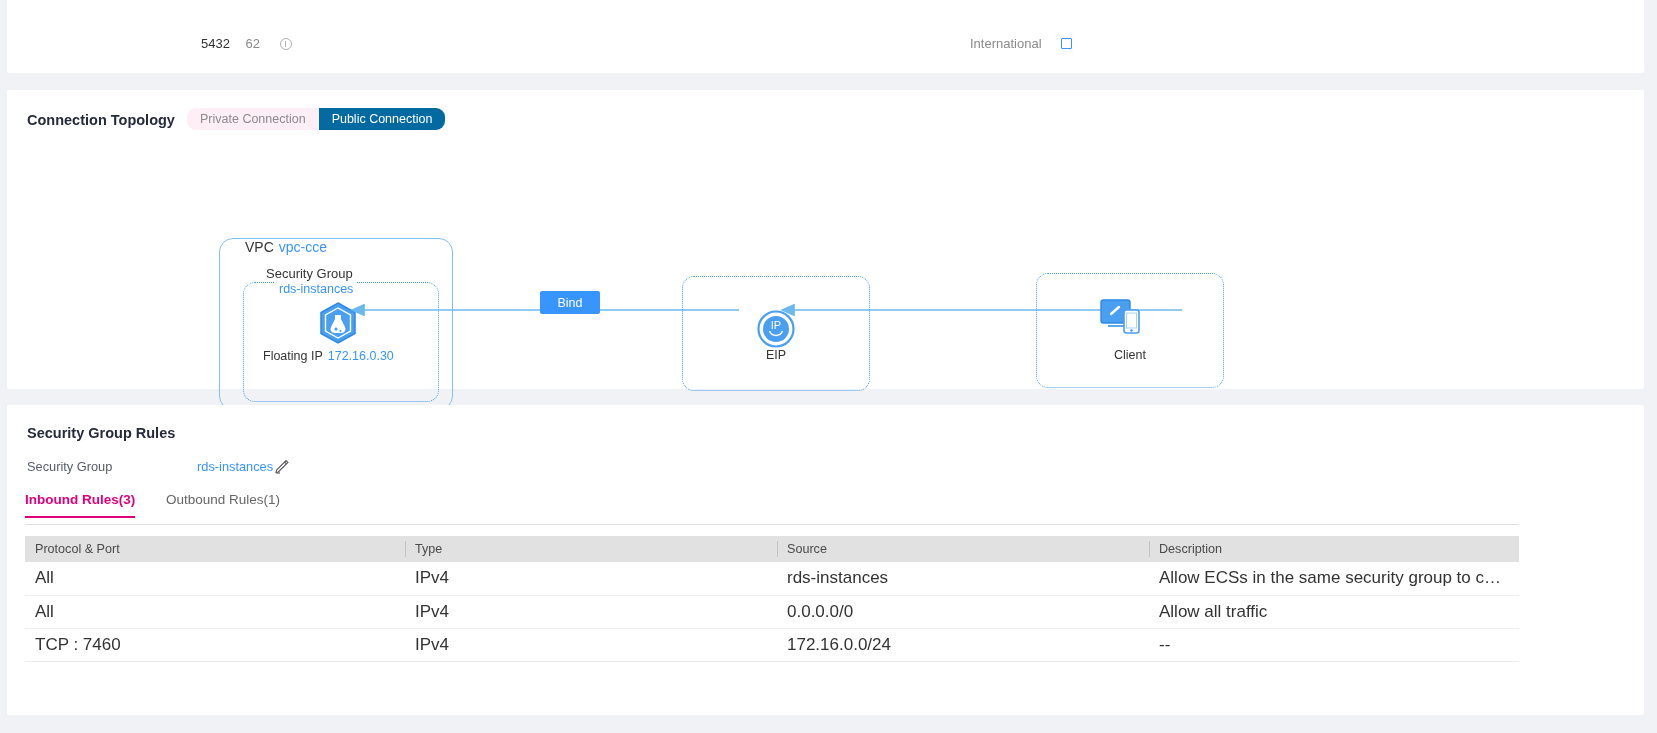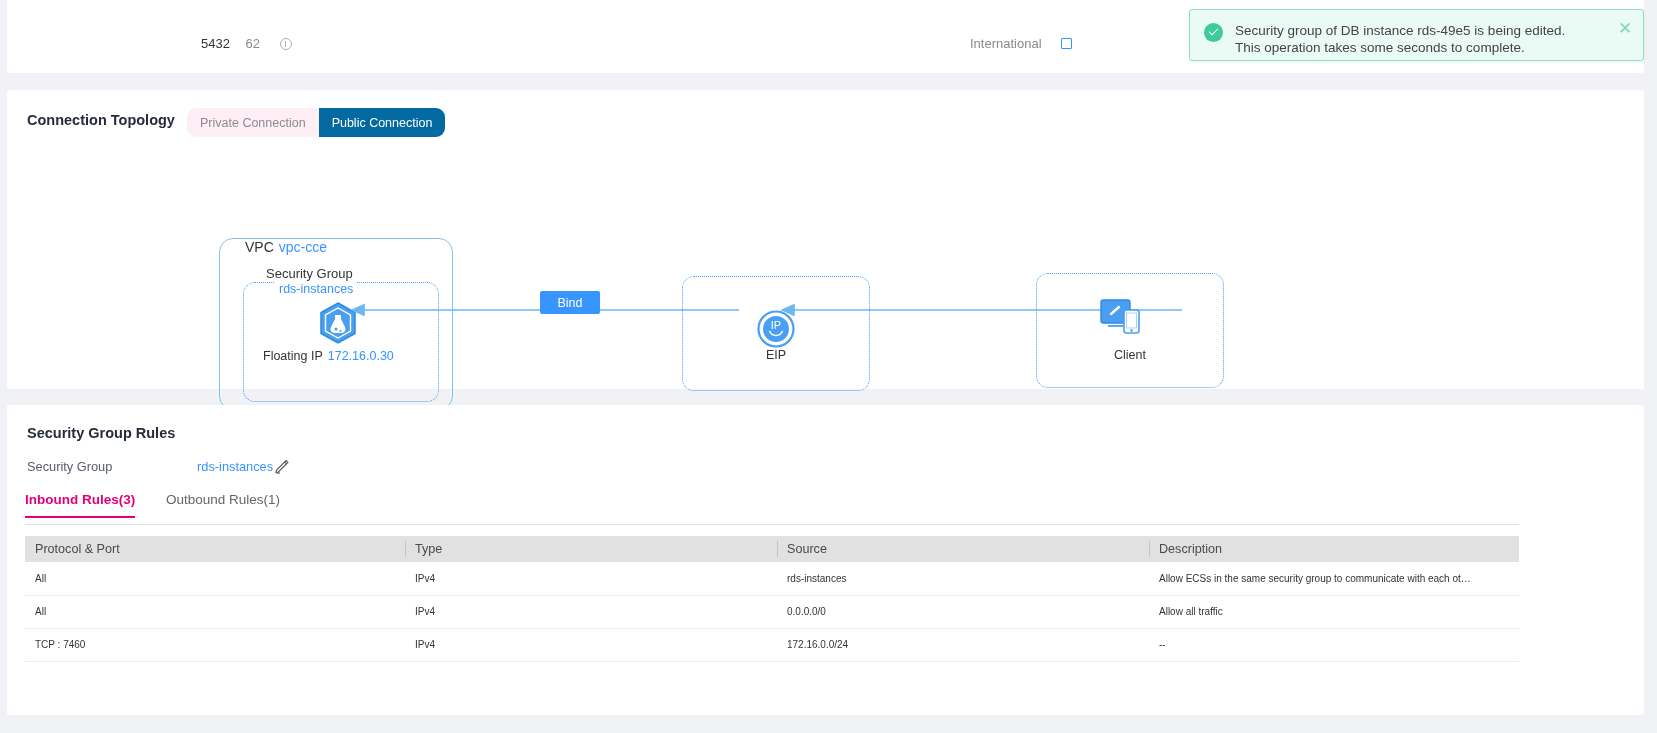--- a/index.html
+++ b/index.html
@@ -61,21 +61,21 @@
 
   
   .card-topo {
     position: absolute; left: 7px; top: 90px; width: 1637px; height: 299px;
     background: #fff; border-radius: 2px;
   }
   .sec-title {
     position: absolute; font-size: 14.5px; font-weight: bold; color: #252b3a;
   }
   .seg {
-    position: absolute; display: flex; height: 29px; border-radius: 9px; overflow: hidden;
+    position: absolute; display: flex; height: 22px; border-radius: 9px; overflow: hidden;
   }
   .seg > div {
     font-size: 12.5px; display: flex; align-items: center; justify-content: center;
     padding: 0 13px; cursor: pointer; white-space: nowrap;
   }
   .seg .off { background: #fdeff5; color: #8c8c8c; }
   .seg .on  { background: #0369a1; color: #fff; }
 
   
   .vpc-box {
@@ -181,21 +181,21 @@
     table-layout: fixed;
   }
   table.rules th {
     background: #e1e1e1; text-align: left; font-size: 12.6px; font-weight: normal;
     color: #4a4a4a; height: 26px; padding: 0 0 0 10px; position: relative;
   }
   table.rules th + th::before {
     content: ""; position: absolute; left: 0; top: 5px; width: 1px; height: 16px; background: #c4c4c4;
   }
   table.rules td {
-    font-size: 10px; color: #333; height: 33px; padding: 0 10px;
+    font-size: 17px; color: #333; height: 33px; padding: 0 10px;
     border-bottom: 1px solid #ececec; white-space: nowrap; overflow: hidden; text-overflow: ellipsis;
   }
   table.rules tr:first-child td { border-top: none; }
 </style>
 </head>
 <body>
 
 <div class="page">
 
   <div class="card-top">
@@ -203,25 +203,20 @@
       <span>5432</span>
       <span class="muted" style="margin-left:12px;">62</span>
       <span class="circ-i" style="margin-left:16px;"></span>
     </div>
     <div class="top-frag" style="left:963px; top:88px;">
       <span class="muted">International</span>
       <span class="copy-sq" style="margin-left:16px;"></span>
     </div>
   </div>
 
-  <div class="toast">
-    <div class="toast-ico"></div>
-    <div class="toast-txt">Security group of DB instance rds-49e5 is being edited. This operation takes some seconds to complete.</div>
-    <div class="toast-x">✕</div>
-  </div>
 
   <div class="card-topo">
 
     <div class="sec-title" style="left:20px; top:22px;">Connection Topology</div>
 
     <div class="seg" style="left:180px; top:18px;">
       <div class="off">Private Connection</div>
       <div class="on">Public Connection</div>
     </div>
 

